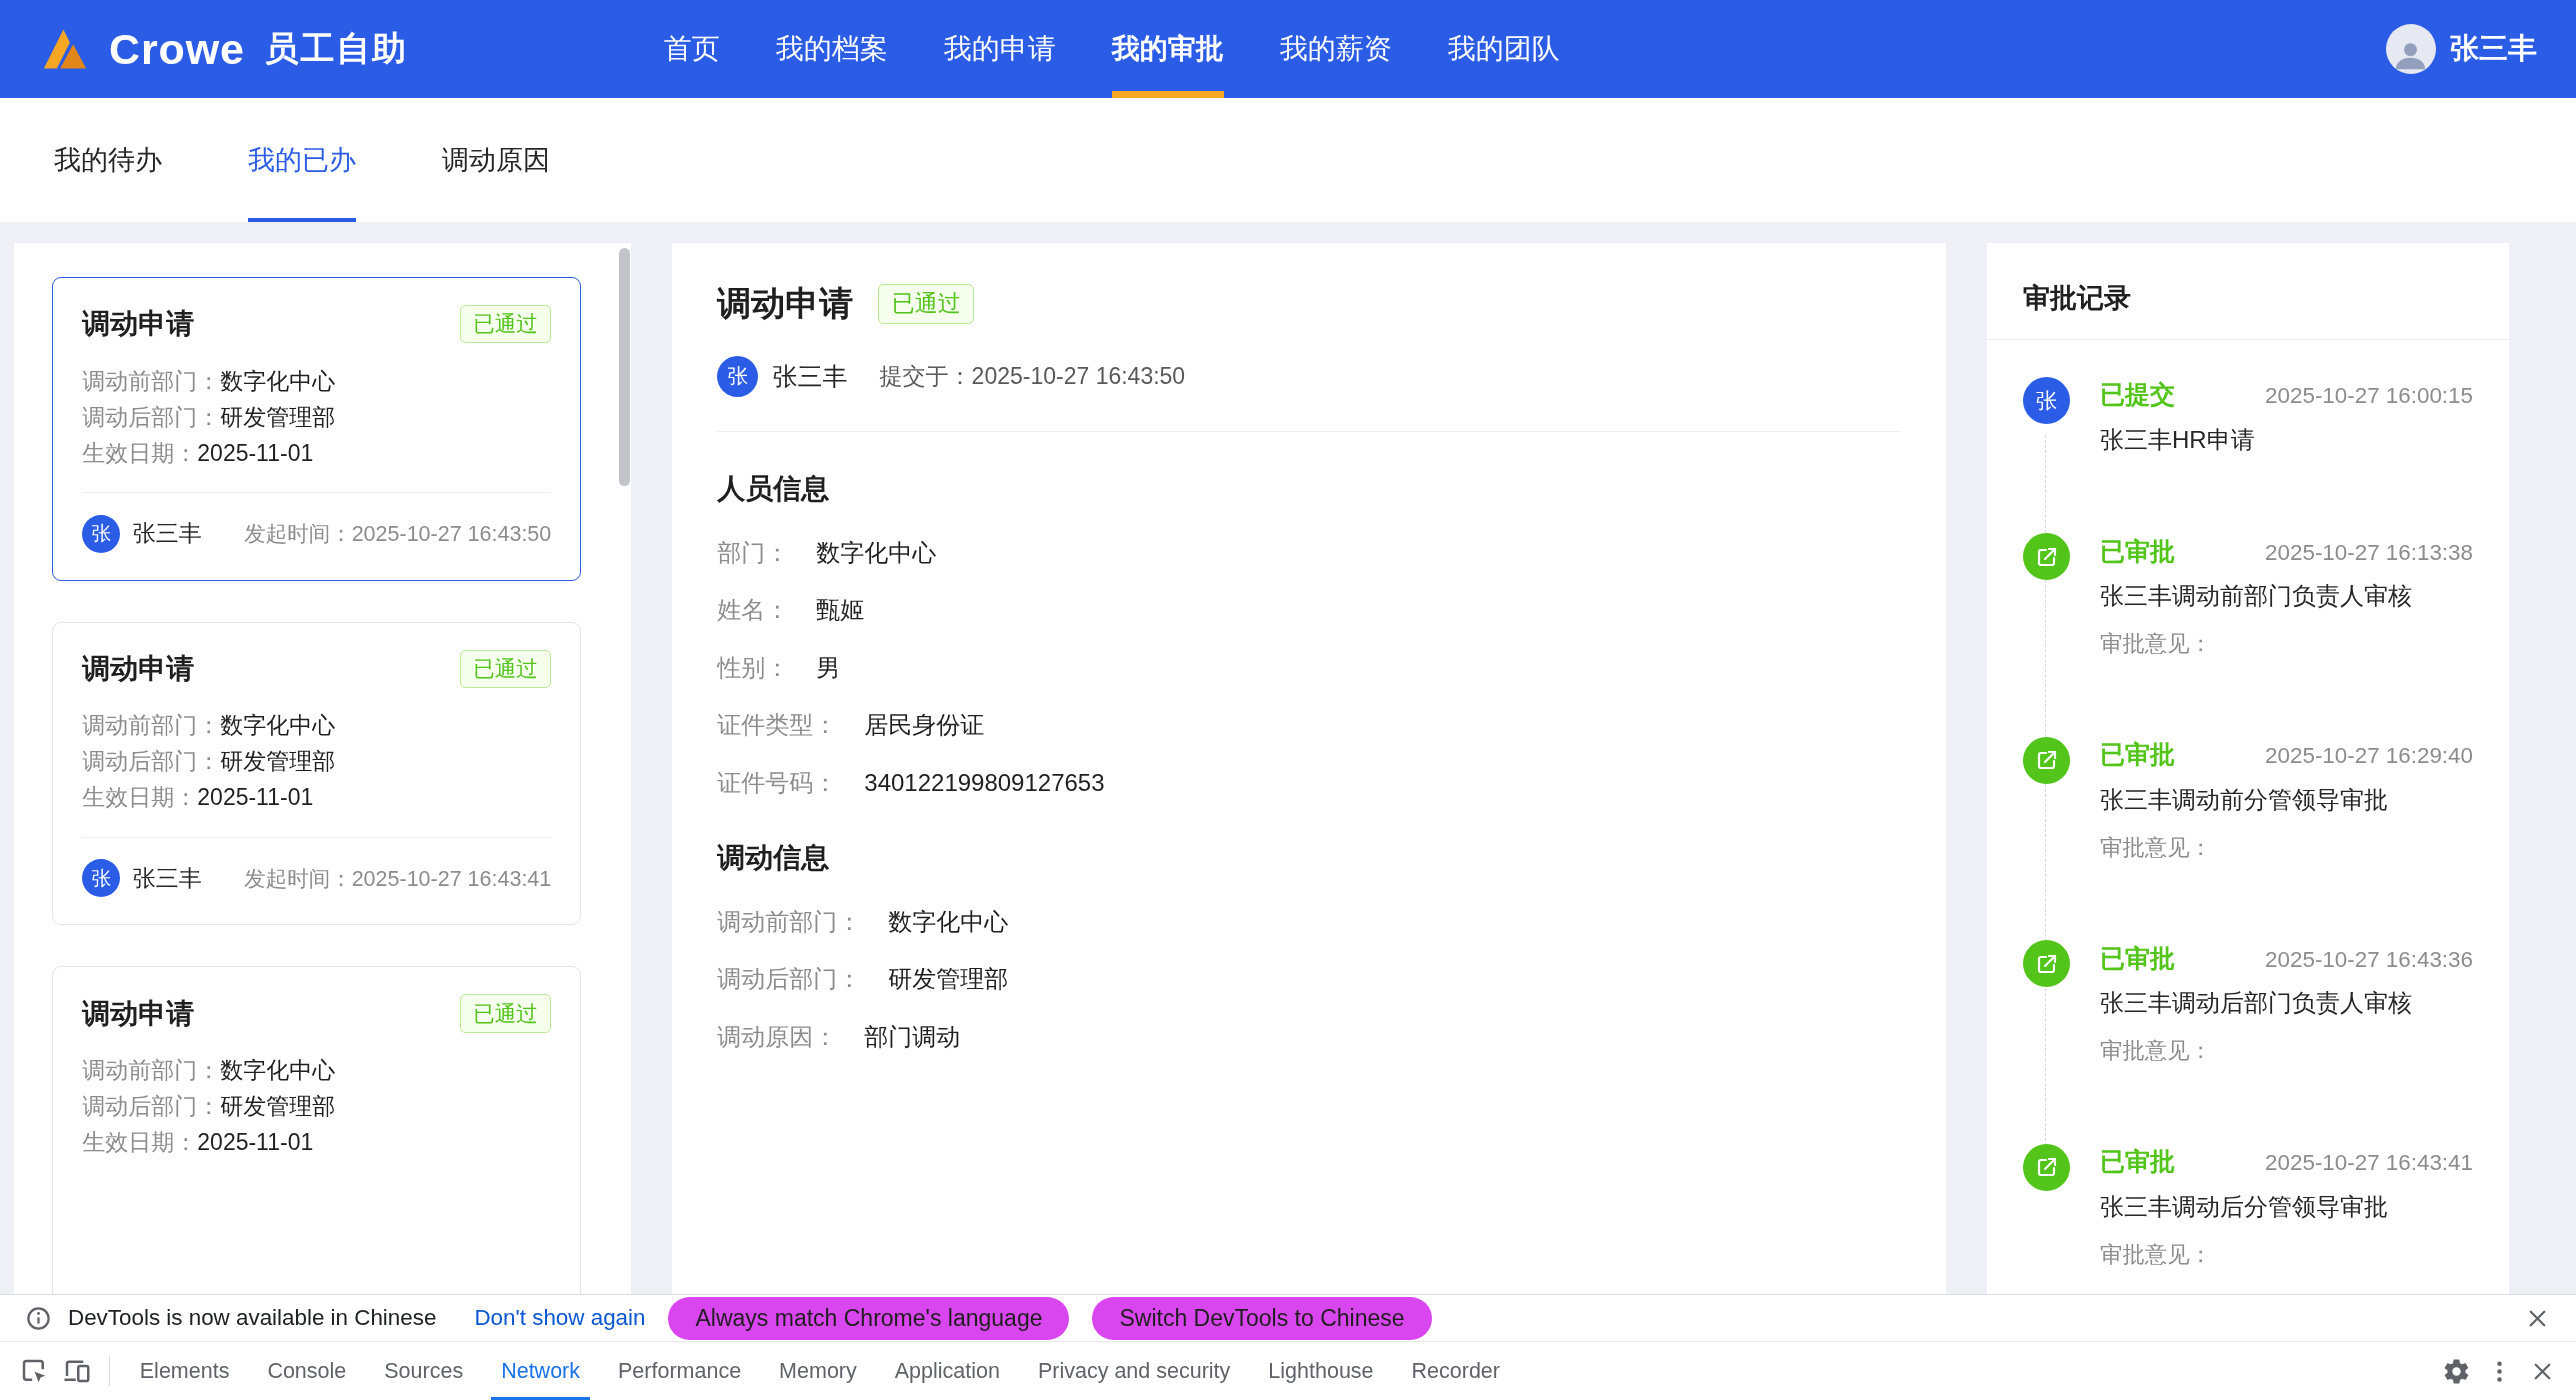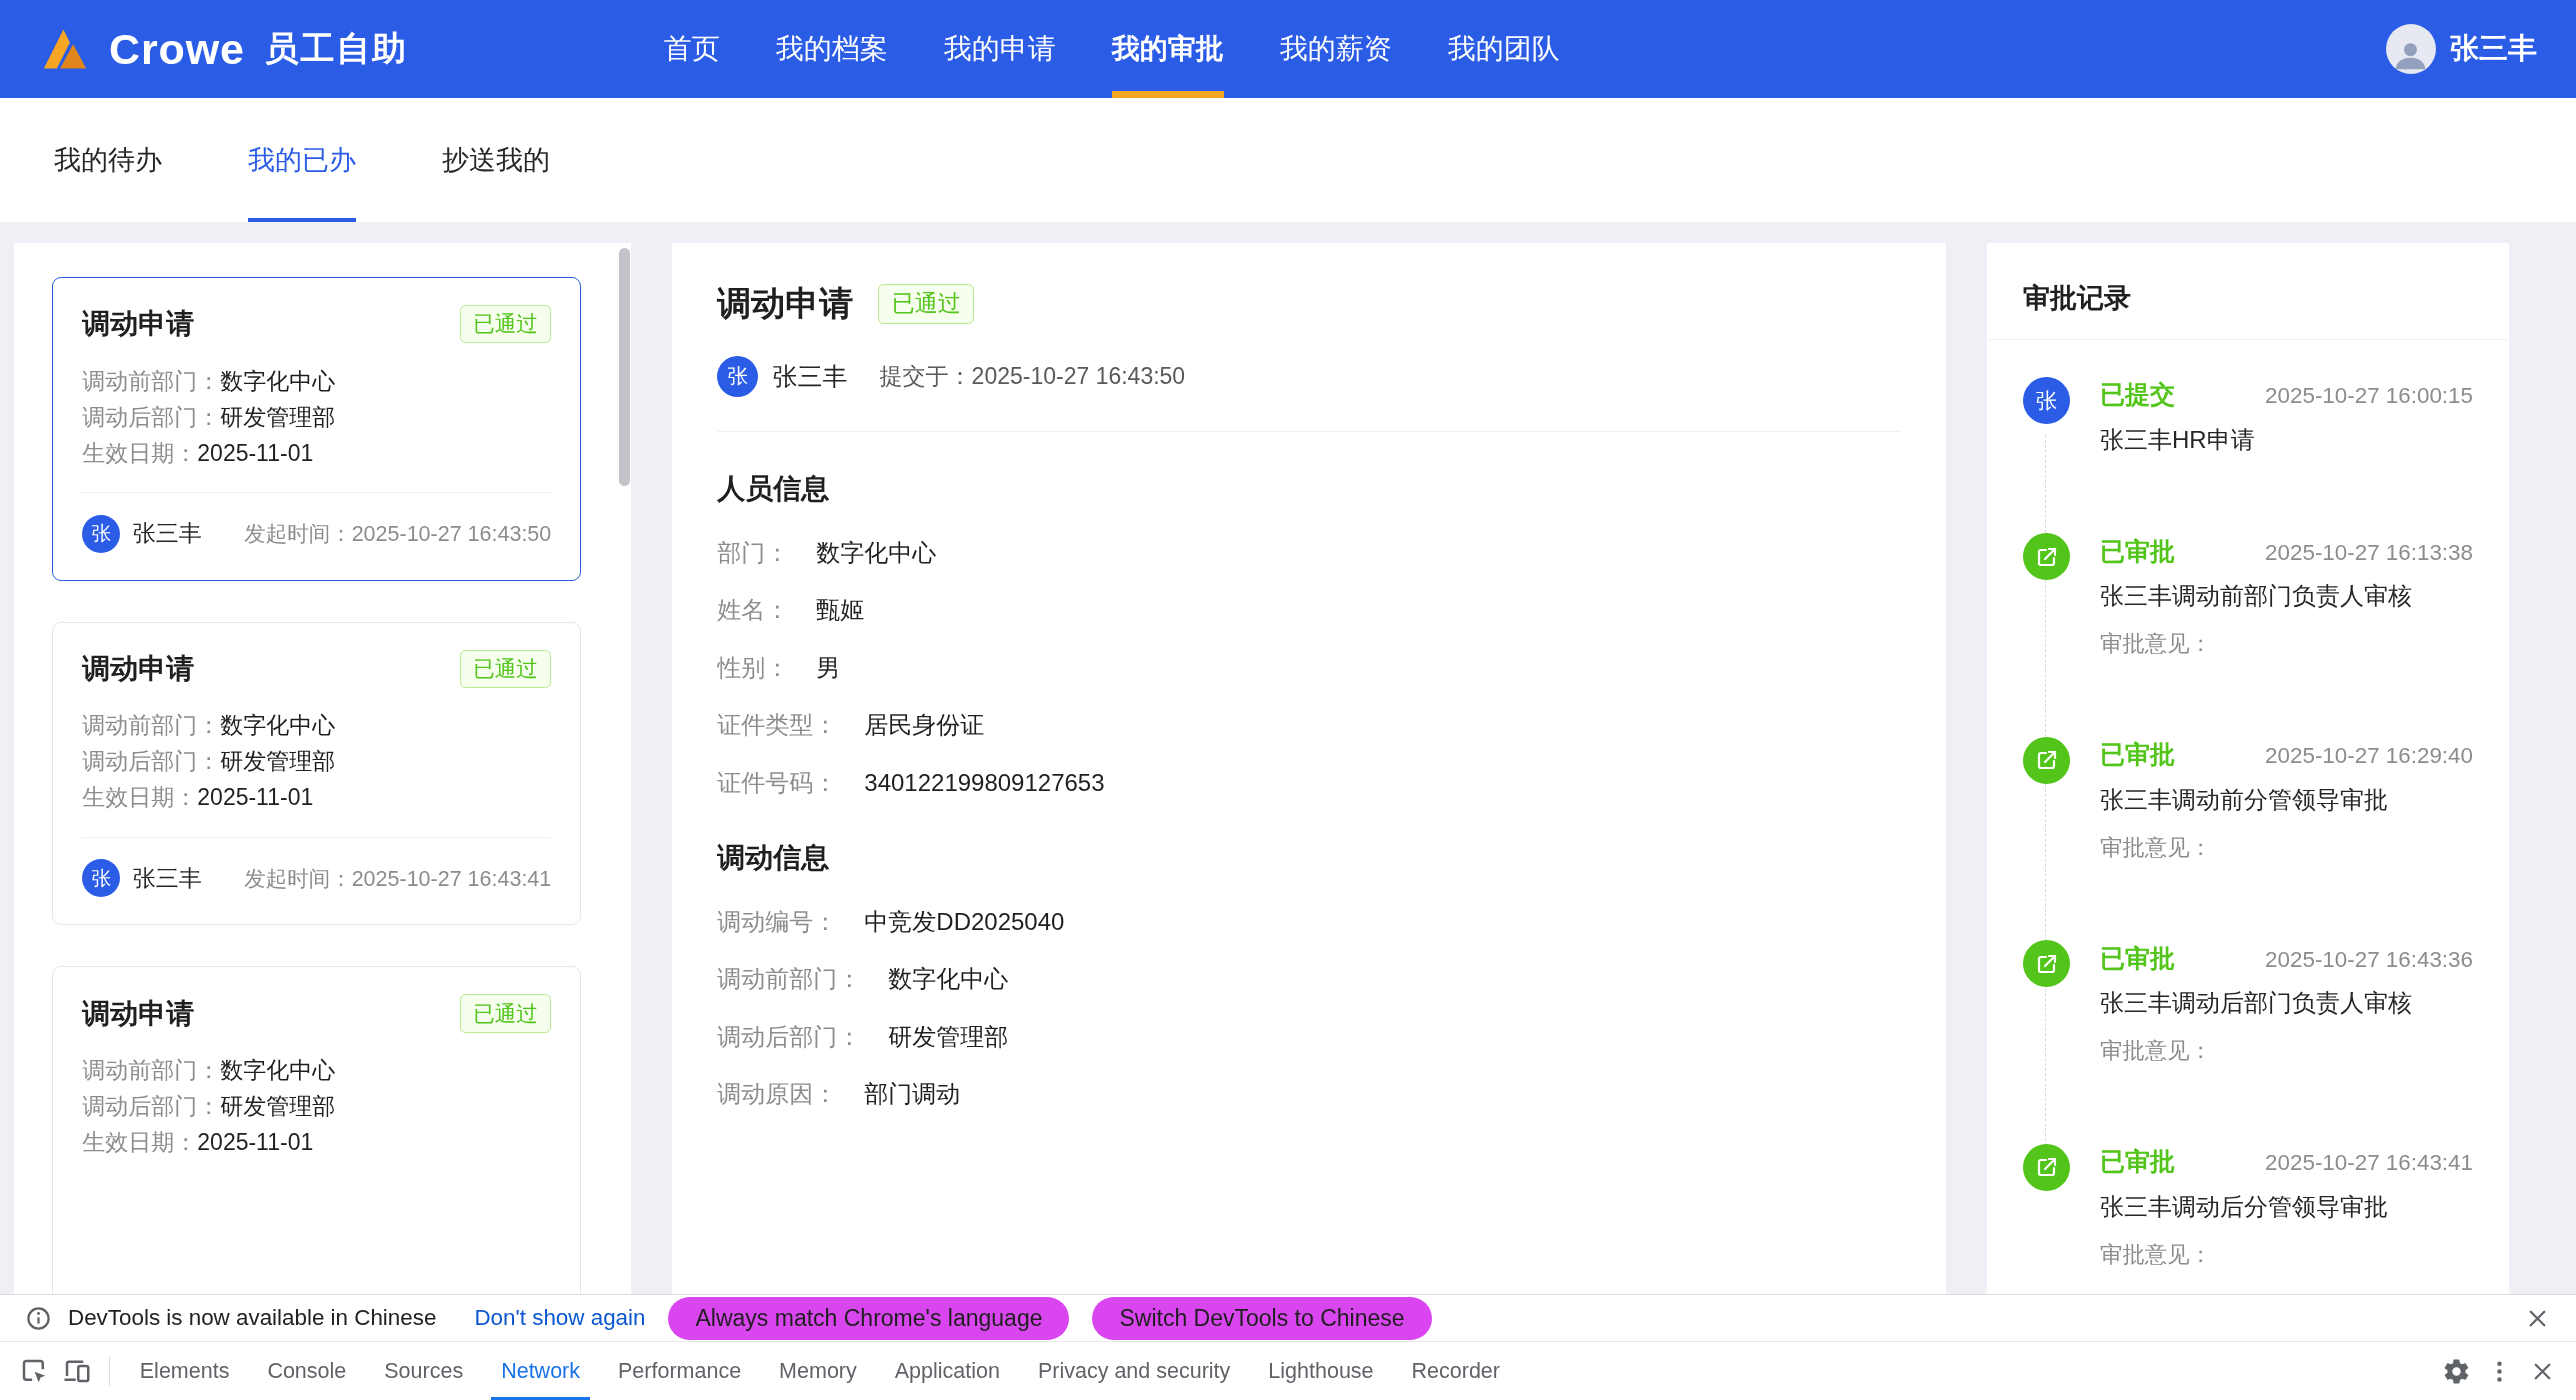--- a/index.html
+++ b/index.html
@@ -122,21 +122,21 @@
         <path d="M3 21c0-4.4 4-7 9-7s9 2.6 9 7z" fill="#93a0bd"></path>
       </svg>
     </span>
     <span class="user-name">张三丰</span>
   </div>
 </header>
 
 <div class="tabbar">
   <div class="tab">我的待办</div>
   <div class="tab active">我的已办</div>
-  <div class="tab">抄送我的</div>
+  <div class="tab">调动原因</div>
 </div>
 
 <div class="content">
 
   <aside class="col-left">
 
     <div class="card selected">
       <div class="card-head">
         <span class="card-title">调动申请</span>
         <span class="badge">已通过</span>
@@ -194,21 +194,20 @@
     <hr class="divider">
 
     <div class="section-title">人员信息</div>
     <div class="field-row"><span class="lbl">部门：</span><span class="val">数字化中心</span></div>
     <div class="field-row"><span class="lbl">姓名：</span><span class="val">甄姬</span></div>
     <div class="field-row"><span class="lbl">性别：</span><span class="val">男</span></div>
     <div class="field-row"><span class="lbl">证件类型：</span><span class="val">居民身份证</span></div>
     <div class="field-row"><span class="lbl">证件号码：</span><span class="val">340122199809127653</span></div>
 
     <div class="section-title">调动信息</div>
-    <div class="field-row"><span class="lbl">调动编号：</span><span class="val">中竞发DD2025040</span></div>
     <div class="field-row"><span class="lbl">调动前部门：</span><span class="val">数字化中心</span></div>
     <div class="field-row"><span class="lbl">调动后部门：</span><span class="val">研发管理部</span></div>
     <div class="field-row"><span class="lbl">调动原因：</span><span class="val">部门调动</span></div>
   </main>
 
   <aside class="col-right">
     <div class="panel-title">审批记录</div>
     <hr class="divider full">
     <div class="timeline">
       <div class="tl-line"></div>

